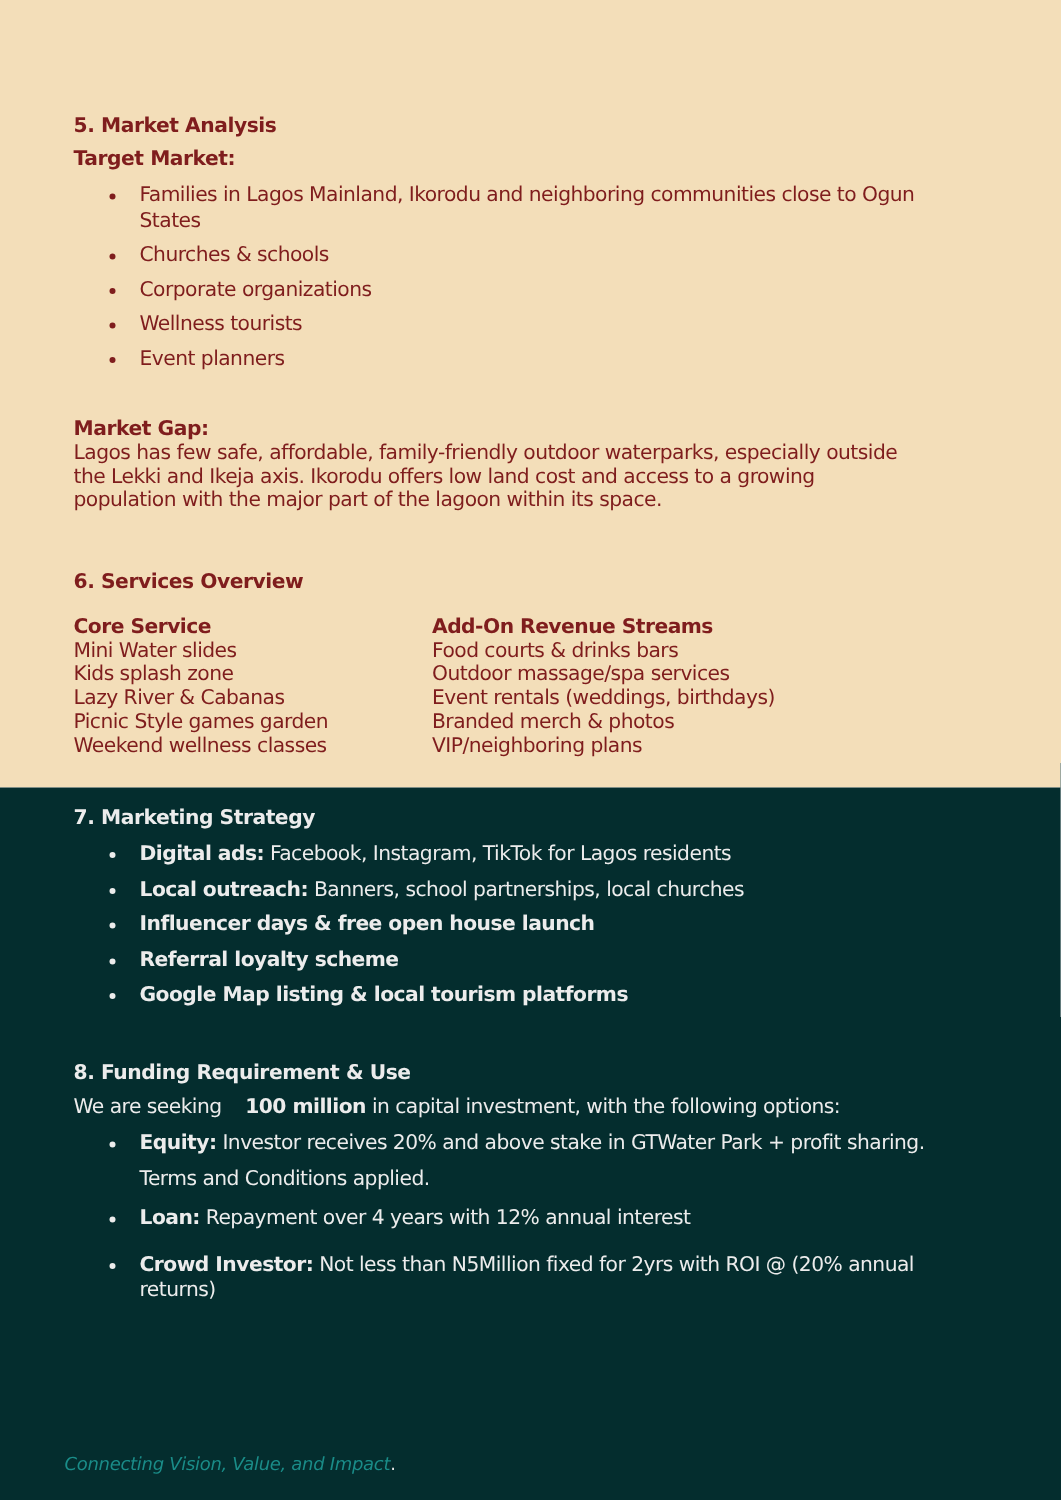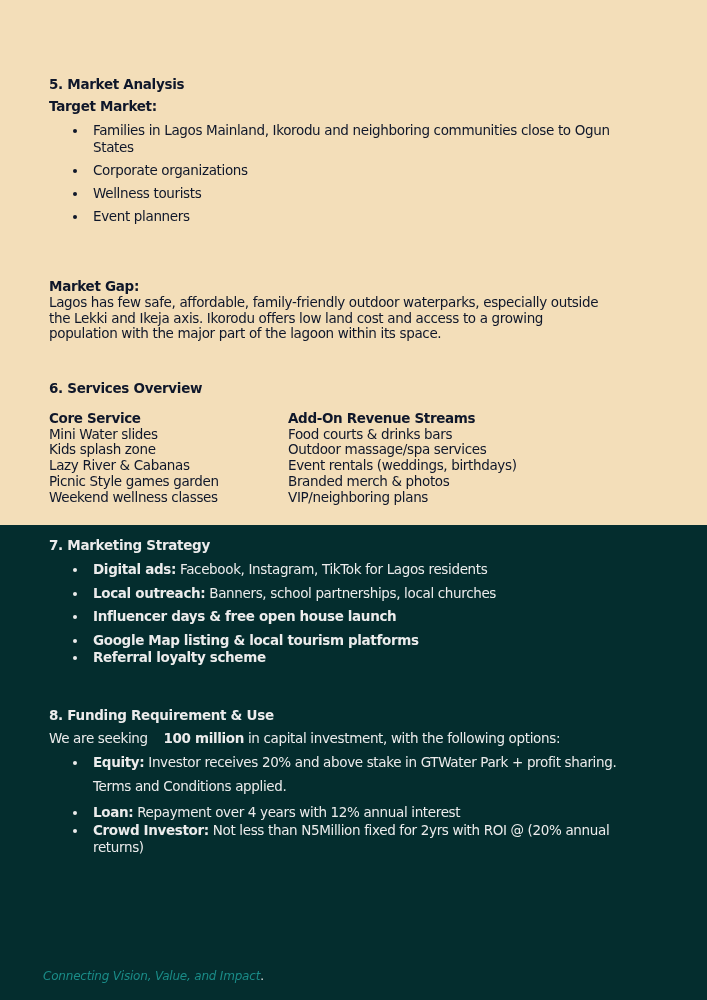--- a/index.html
+++ b/index.html
@@ -3,21 +3,21 @@
   <meta charset="utf-8">
   <style>
     html, body { margin: 0; padding: 0; }
     body {
       width: 707px; height: 1000px; overflow: hidden;
       font-family: "DejaVu Sans", sans-serif;
       position: relative;
     }
     .top {
       position: absolute; left: 0; top: 0; width: 707px; height: 525px;
-      background: #F3DEB9; color: #0f172a;
+      background: #F3DEB9; color: #7f1d1d;
     }
     .bottom {
       position: absolute; left: 0; top: 525px; width: 707px; height: 590px;
       background: #042D2E; color: #ECECEC;
     }
     .abs { position: absolute; }
     .h { font-weight: bold; font-size: 13.5px; letter-spacing: -0.3px; }
     .txt { font-size: 13.5px; letter-spacing: -0.35px; font-weight: normal; }
     ul.bl { list-style: none; margin: 0; padding: 0; }
     ul.bl li { position: relative; padding-left: 44px; font-size: 13.5px; letter-spacing: -0.35px; line-height: 17px; }
@@ -38,20 +38,21 @@
 </head>
 <body>
 
 <div class="top">
 
   <div class="abs h" style="left:49px; top:76px;">5. Market Analysis</div>
   <div class="abs h" style="left:49px; top:98px;">Target Market:</div>
 
   <ul class="bl abs" style="left:49px; top:122px; width:600px;">
     <li style="margin-bottom:6px; width:540px;">Families in Lagos Mainland, Ikorodu and neighboring communities close to Ogun States</li>
+    <li style="margin-bottom:6px;">Churches &amp; schools</li>
     <li style="margin-bottom:6px;">Corporate organizations</li>
     <li style="margin-bottom:6px;">Wellness tourists</li>
     <li>Event planners</li>
   </ul>
 
   <div class="abs h" style="left:49px; top:278px;">Market Gap:</div>
   <div class="abs lines" style="left:49px; top:295px;">
     <div>Lagos has few safe, affordable, family-friendly outdoor waterparks, especially outside</div>
     <div>the Lekki and Ikeja axis. Ikorodu offers low land cost and access to a growing</div>
     <div>population with the major part of the lagoon within its space.</div>
@@ -79,30 +80,30 @@
 </div>
 
 <div class="bottom">
 
   <div class="abs h" style="left:49px; top:12px;">7. Marketing Strategy</div>
 
   <ul class="bl abs" style="left:49px; top:36px; width:620px;">
     <li style="margin-bottom:6.5px;"><b>Digital ads:</b><span> Facebook, Instagram, TikTok for Lagos residents</span></li>
     <li style="margin-bottom:6.5px;"><b>Local outreach:</b><span> Banners, school partnerships, local churches</span></li>
     <li style="margin-bottom:6.5px;"><b>Influencer days &amp; free open house launch</b><span></span></li>
+    <li style="margin-bottom:6.5px;"><b>Referral loyalty scheme</b><span></span></li>
     <li><b>Google Map listing &amp; local tourism platforms</b><span></span></li>
-    <li style="margin-bottom:6.5px;"><b>Referral loyalty scheme</b><span></span></li>
   </ul>
 
   <div class="abs h" style="left:49px; top:182px;">8. Funding Requirement &amp; Use</div>
 
   <div class="abs txt" style="left:49px; top:205px; white-space:pre;"><span>We are seeking</span>    <b>100 million</b><span> in capital investment, with the following options:</span></div>
 
   <ul class="bl abs" style="left:49px; top:229px; width:630px;">
     <li style="margin-bottom:2px; line-height:24px;">
       <span style="position:relative; top:-4px;"><b>Equity:</b><span> Investor receives 20% and above stake in GTWater Park + profit sharing.</span><br><span>Terms and Conditions applied.</span></span>
     </li>
-    <li style="margin-bottom:1px;"><b>Loan:</b><span> Repayment over 4 years with 12% annual interest</span></li>
+    <li style="margin-bottom:14px;"><b>Loan:</b><span> Repayment over 4 years with 12% annual interest</span></li>
     <li><b>Crowd Investor:</b><span> Not less than N5Million fixed for 2yrs with ROI @ (20% annual</span><br><span>returns)</span></li>
   </ul>
 
   <div class="abs footer-tag" style="left:43px; top:444px;"><span>Connecting Vision, Value, and Impact</span><span class="dot">.</span></div>
 </div>
 
 </body></html>

